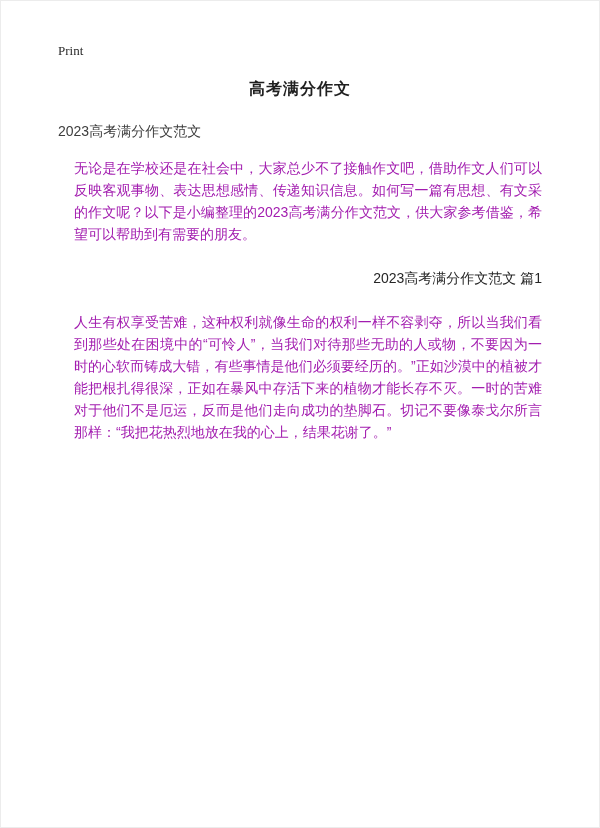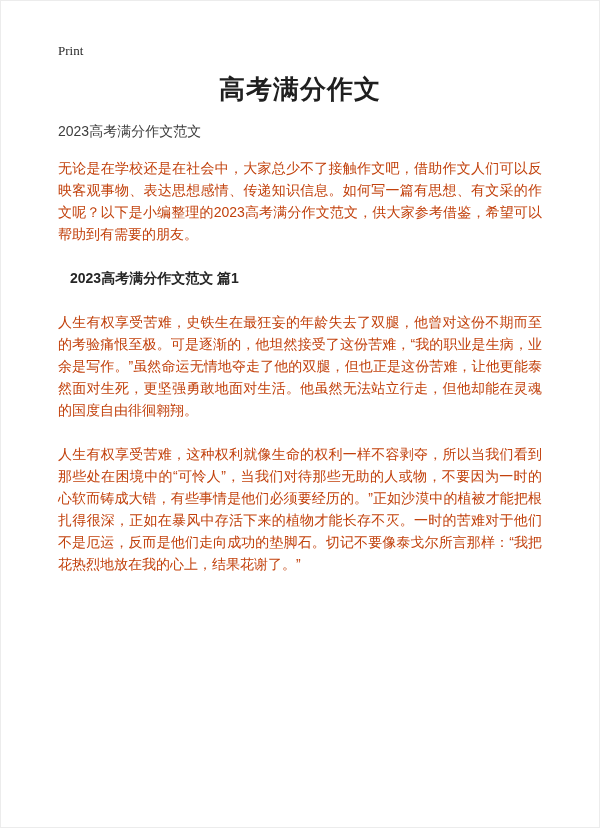--- a/index.html
+++ b/index.html
@@ -22,64 +22,64 @@
     font-size: 13px;
     color: #2b2b2b;
     display: inline-block;
     cursor: pointer;
     line-height: 16px;
     text-align: center;
   }
   h1.doc-title {
     margin: 16px 0 18px 0;
     text-align: center;
-    font-size: 26px;
+    font-size: 16px;
     font-weight: bold;
     color: #1f1f1f;
     letter-spacing: 1px;
     line-height: 28px;
   }
   .doc-subtitle {
     font-size: 14px;
     color: #3d3d3d;
     margin: 8px 0 16px 0;
     line-height: 20px;
   }
   .body-text {
     font-size: 14px;
     line-height: 22px;
     text-align: justify;
-    margin: 0 0 22px 0;
-    color: #c2410c;
+    margin: 0 0 22px 16px;
+    color: #a21caf;
   }
   .section-heading {
     font-size: 14px;
-    font-weight: bold;
+    font-weight: normal;
     color: #262626;
-    margin: 0 0 22px 12px;
+    margin: 0 0 22px 0;
     line-height: 22px;
+    text-align: right;
   }
 </style>
 </head>
 <body>
 
 <div class="page">
 
   <span class="print-link">Print</span>
 
   <h1 class="doc-title">高考满分作文</h1>
 
   <div class="doc-subtitle">2023高考满分作文范文</div>
 
   <p class="body-text">无论是在学校还是在社会中，大家总少不了接触作文吧，借助作文人们可以反映客观事物、表达思想感情、传递知识信息。如何写一篇有思想、有文采的作文呢？以下是小编整理的2023高考满分作文范文，供大家参考借鉴，希望可以帮助到有需要的朋友。</p>
 
   <div class="section-heading">2023高考满分作文范文 篇1</div>
 
 
 
-  <p class="body-text">人生有权享受苦难，史铁生在最狂妄的年龄失去了双腿，他曾对这份不期而至的考验痛恨至极。可是逐渐的，他坦然接受了这份苦难，“我的职业是生病，业余是写作。”虽然命运无情地夺走了他的双腿，但也正是这份苦难，让他更能泰然面对生死，更坚强勇敢地面对生活。他虽然无法站立行走，但他却能在灵魂的国度自由徘徊翱翔。</p>
 
 
   <p class="body-text">人生有权享受苦难，这种权利就像生命的权利一样不容剥夺，所以当我们看到那些处在困境中的“可怜人”，当我们对待那些无助的人或物，不要因为一时的心软而铸成大错，有些事情是他们必须要经历的。”正如沙漠中的植被才能把根扎得很深，正如在暴风中存活下来的植物才能长存不灭。一时的苦难对于他们不是厄运，反而是他们走向成功的垫脚石。切记不要像泰戈尔所言那样：“我把花热烈地放在我的心上，结果花谢了。”</p>
 
   
 
 </div>
 
 </body></html>

